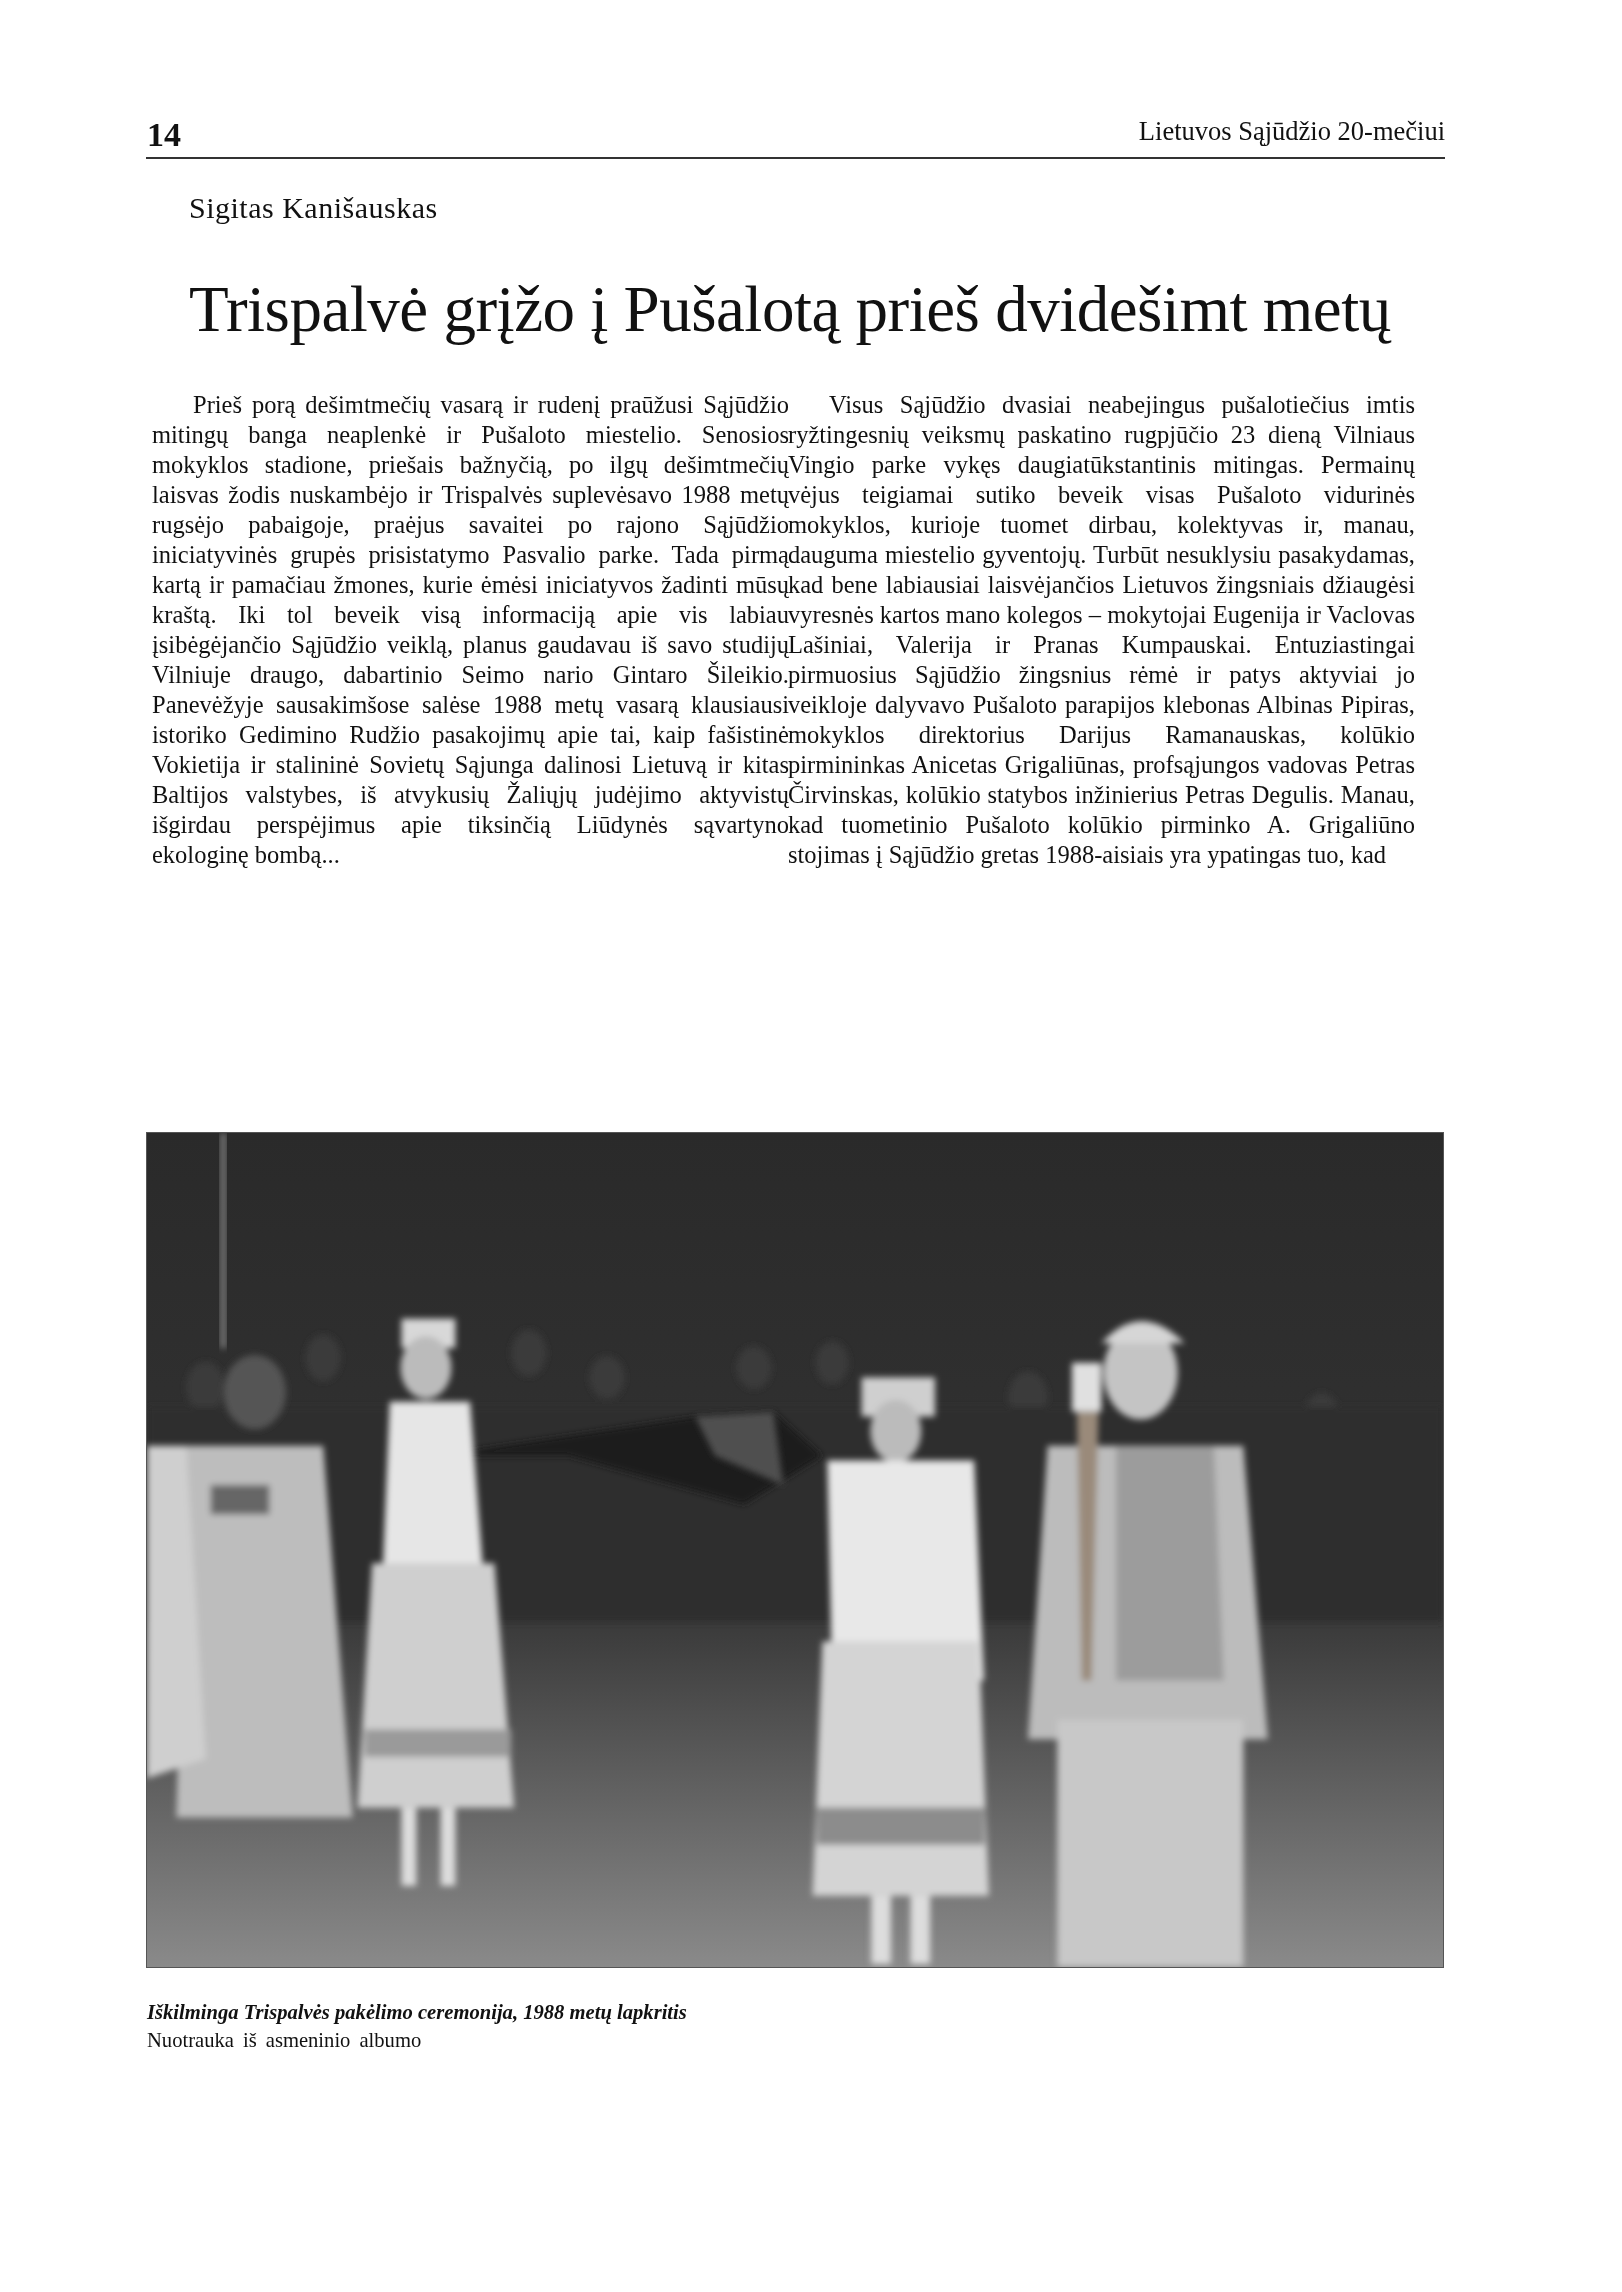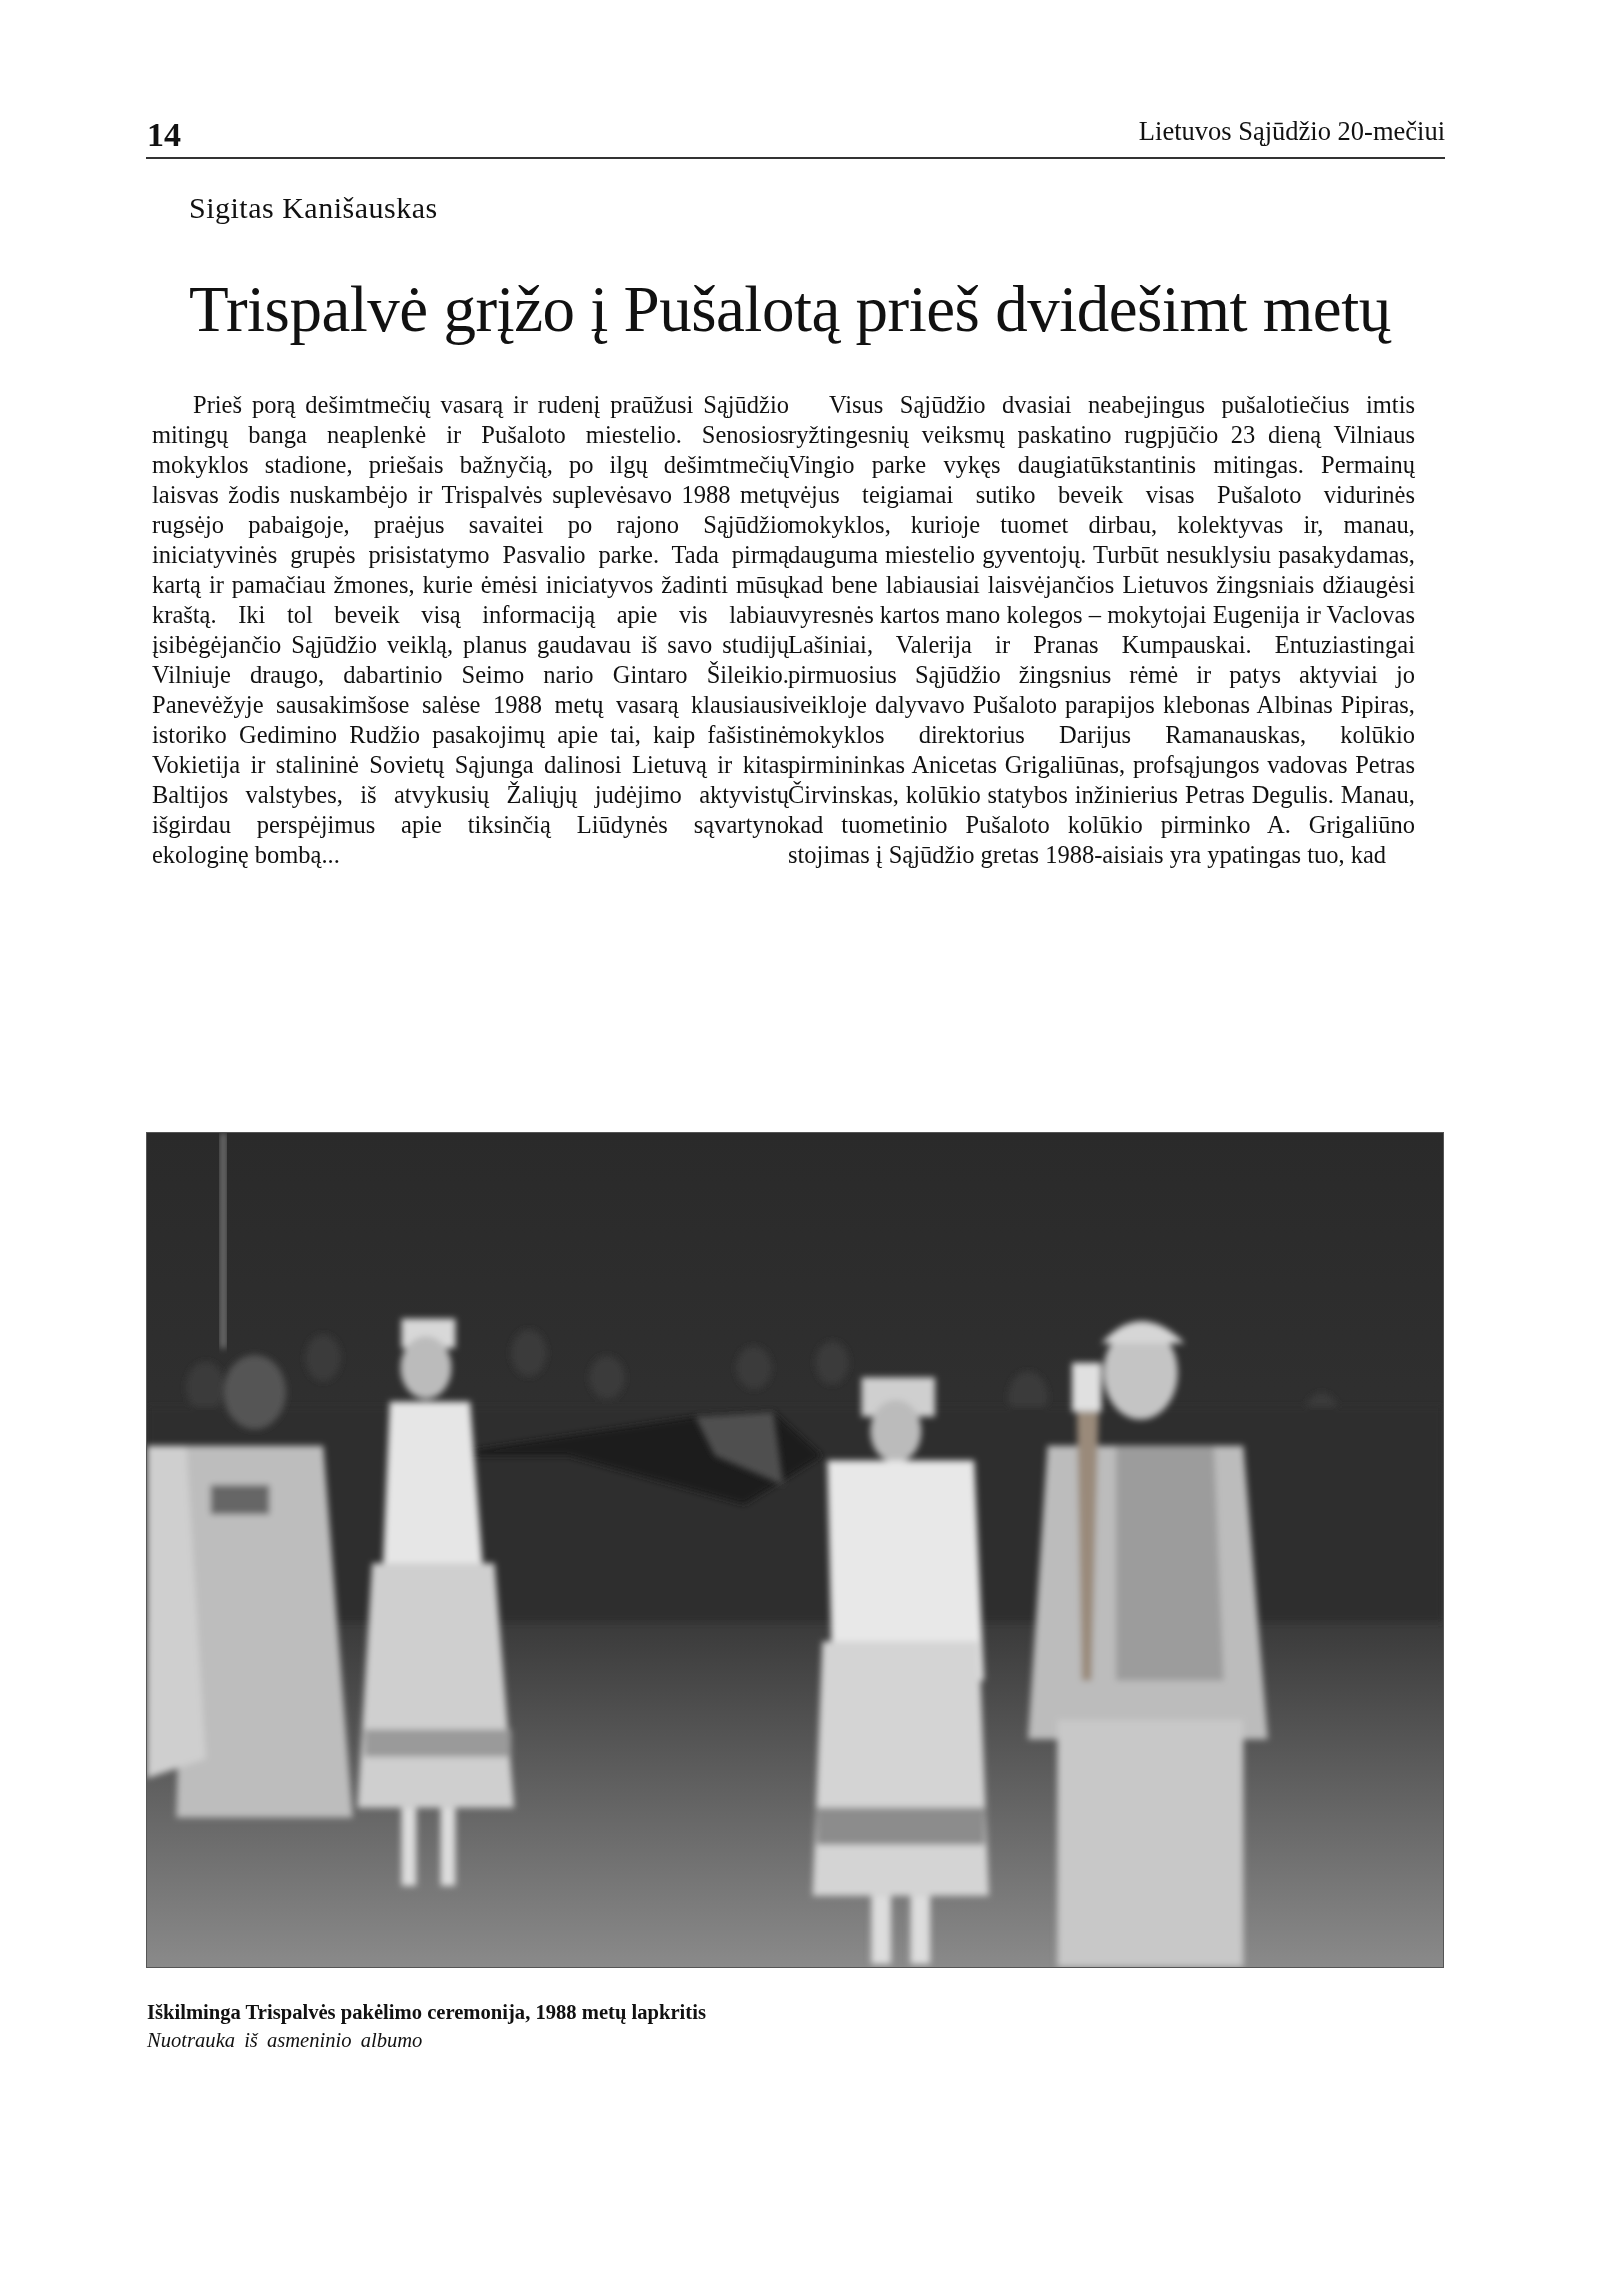--- a/index.html
+++ b/index.html
@@ -10,22 +10,22 @@
   .header-rule { position: absolute; left: 146px; top: 157px; width: 1299px; height: 2px; background: #333; }
   .author { position: absolute; left: 189px; top: 191px; font-size: 30px; letter-spacing: 0.5px; }
   .title { position: absolute; left: 189px; top: 272px; font-size: 65px; letter-spacing: -0.5px; white-space: nowrap; }
   .col { position: absolute; top: 390px; width: 637px; font-size: 24.5px; line-height: 30px; text-align: justify; }
   .col-left { left: 152px; }
   .col-right { left: 788px; width: 627px; }
   .col p { margin: 0; text-indent: 41px; }
   .photo { position: absolute; left: 146px; top: 1132px; width: 1298px; height: 836px;
            background: #262626; overflow: hidden; border: 1px solid #555; box-sizing: border-box; }
   .photo svg { display: block; width: 100%; height: 100%; }
-  .caption { position: absolute; left: 147px; top: 2001px; font-size: 20.6px; font-weight: bold; }
-  .credit { position: absolute; left: 147px; top: 2029px; font-size: 20.6px; font-style: italic; word-spacing: 3.9px; }
+  .caption { position: absolute; left: 147px; top: 2001px; font-size: 20.6px; font-weight: bold; font-style: italic; }
+  .credit { position: absolute; left: 147px; top: 2029px; font-size: 20.6px; word-spacing: 3.9px; }
 </style>
 </head>
 <body>
 
 <div>
   <div class="page-num">14</div>
   <div class="running-head">Lietuvos Sąjūdžio 20-mečiui</div>
   <div class="header-rule"></div>
 </div>
 

